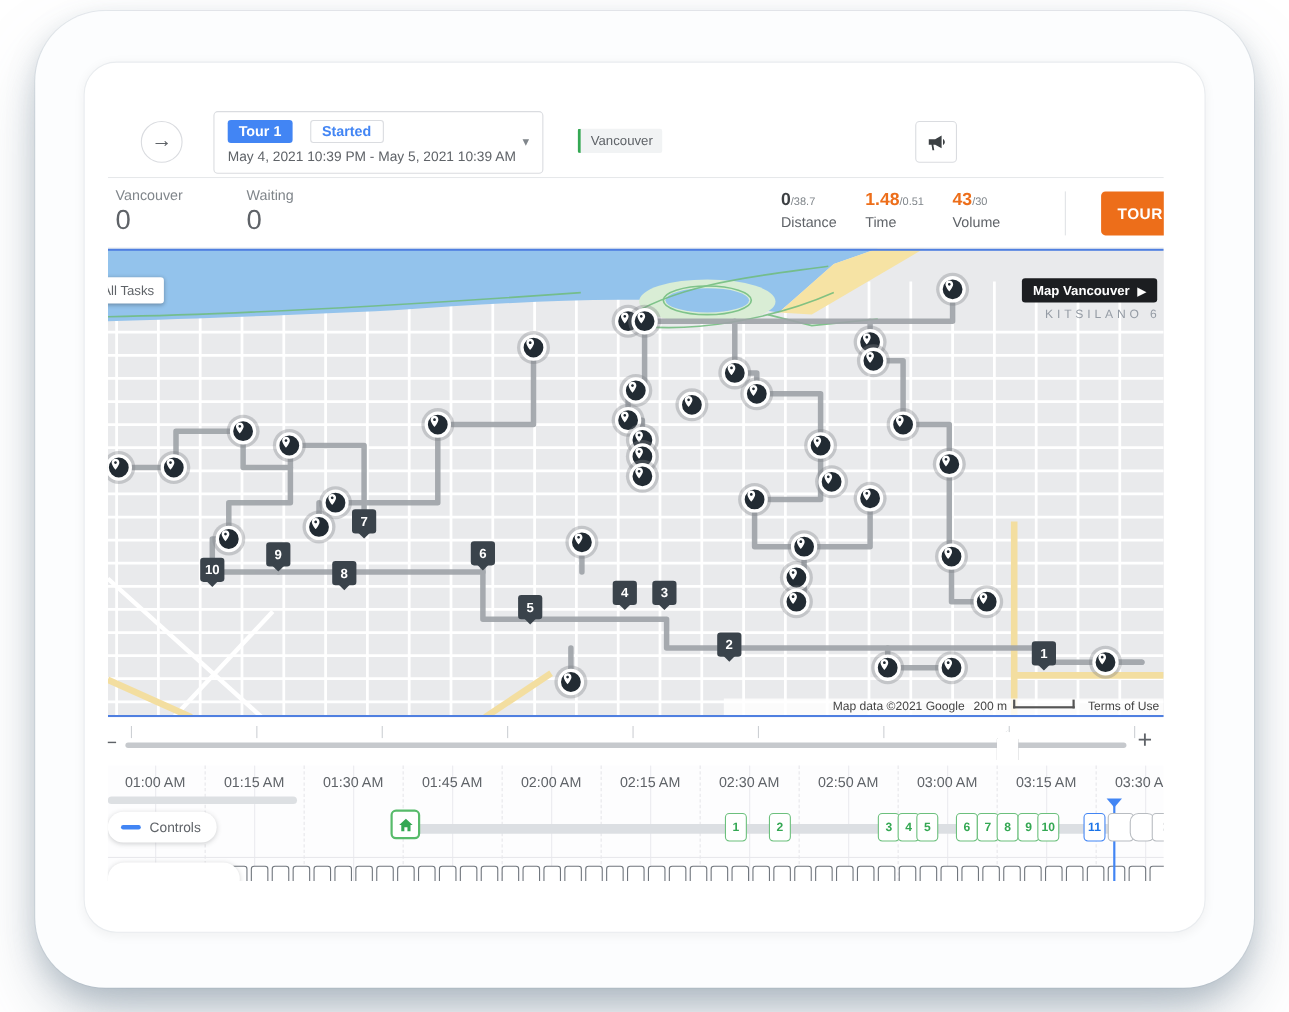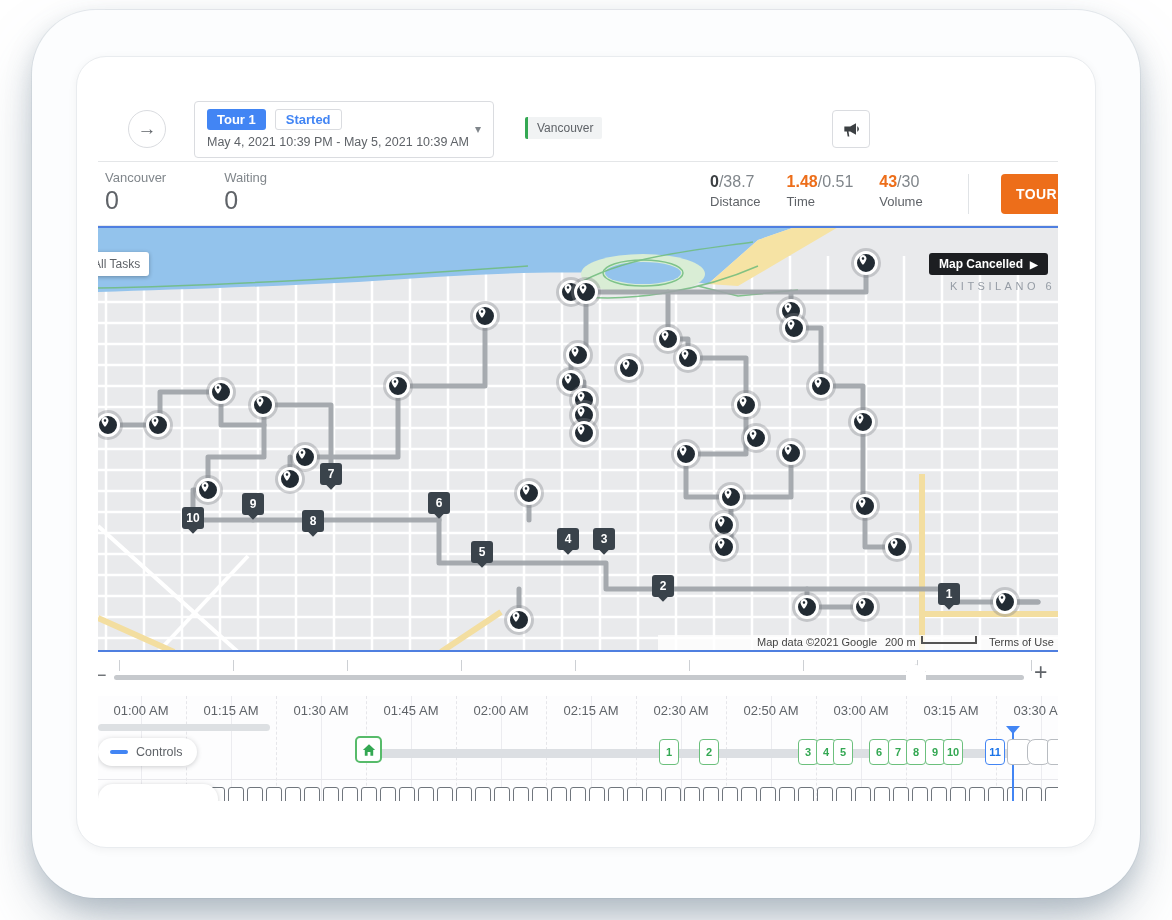--- a/index.html
+++ b/index.html
@@ -17,41 +17,41 @@
     background: #fff; border: 1px solid #e9ecef; border-radius: 30px;
     box-shadow: 0 2px 10px rgba(0,0,0,.05);
   }
   .screen { position: absolute; left: 21px; top: 41px; width: 960px; height: 703px; overflow: hidden; background: #fff; }
 
   
   .topbar { position: absolute; left: 0; top: 0; width: 100%; height: 64px; border-bottom: 1px solid #e4e6e8; background:#fff; }
   .back-btn { position: absolute; left: 30px; top: 12px; width: 38px; height: 38px; border-radius: 50%;
     border: 1px solid #dadce0; background: #fff; color: #5f6368; font-size: 19px; line-height: 36px; text-align: center; cursor: pointer; }
   .tour-box { position: absolute; left: 96px; top: 3px; width: 300px; height: 57px; border: 1px solid #dadce0; border-radius: 4px; background: #fff; padding: 7px 12px; cursor: pointer; }
-  .chip-row { display: flex; gap: 9px; align-items: center; }
+  .chip-row { display: flex; gap: 16px; align-items: center; }
   .tour-chip { background: #4285f4; color: #fff; font-weight: bold; font-size: 13px; padding: 3px 10px; border-radius: 3px; }
   .status-chip { background: #fff; color: #4285f4; font-weight: bold; font-size: 13px; padding: 2px 10px; border-radius: 3px; border: 1px solid #dadce0; }
   .tour-dates { font-size: 12.5px; color: #5f6368; margin-top: 5px; }
   .tour-caret { position: absolute; right: 12px; top: 20px; color: #80868b; font-size: 12px; }
   .city-chip { position: absolute; left: 427px; top: 19px; background: #f1f3f4; border-left: 3px solid #34a853;
     color: #5f6368; font-size: 12px; padding: 4px 9px; border-radius: 2px; cursor: pointer; }
   .announce-btn { position: absolute; left: 734px; top: 12px; width: 38px; height: 38px; border: 1px solid #dadce0; border-radius: 4px; background: #fff; cursor: pointer; display:flex; align-items:center; justify-content:center; }
   .toggle-group { position: absolute; left: 787px; top: 14px; display: flex; border: 1px solid #dadce0; border-radius: 4px; overflow: hidden; }
   .toggle-btn { font-size: 12.5px; font-weight: bold; padding: 9px 13px; cursor: pointer; letter-spacing: .3px; }
   .toggle-btn.active { background: #e4effd; color: #1a73e8; }
   .toggle-btn.inactive { background: #fff; color: #5f6368; border-left: 1px solid #dadce0; }
 
   
   .statsbar { position: absolute; left: 0; top: 64px; width: 100%; height: 64px; border-bottom: 1px solid #e8eaec; background:#fff; }
   .stats-left { position: absolute; left: 7px; top: 8px; display: flex; gap: 58px; }
   .stat-s .lbl { font-size: 13px; color: #80868b; }
   .stat-s .val { font-size: 25px; color: #5f6368; margin-top: 1px; }
   .stats-right { position: absolute; left: 612px; top: 11px; display: flex; gap: 26px; }
   .metric .vrow { font-size: 16px; font-weight: bold; color: #3c4043; }
-  .metric .vrow .total { font-size: 16px; font-weight: normal; color: #80868b; text-align: right; }
+  .metric .vrow .total { font-size: 10px; font-weight: normal; color: #80868b; text-align: right; }
   .metric.accent .vrow .main { color: #ed6e1a; }
   .metric .lbl { font-size: 13px; color: #5f6368; margin-top: 3px; }
   .stats-divider { position: absolute; left: 870px; top: 12px; width: 1px; height: 40px; background: #e0e3e6; }
   .tour-btn { position: absolute; left: 903px; top: 12px; height: 40px; width: 92px; background: #ed6e1a; border: none;
     color: #fff; font-weight: bold; font-size: 14px; border-radius: 4px; padding: 0 0 0 15px; text-align: left; letter-spacing: .4px; cursor: pointer; }
 
   
   .map { position: absolute; left: 0; top: 128px; width: 960px; height: 426px; overflow: hidden; background: #e9eaec; }
   .map-line { position: absolute; left: 0; width: 100%; height: 2px; background: #4f7fe0; z-index: 6; }
   .map svg { position: absolute; left: 0; top: 0; }
@@ -252,21 +252,21 @@
             <path d="M588 228 V271 H633 V321"></path>
             <path d="M648 212 V228 H588"></path>
             <path d="M633 271 H693 V227"></path>
             <path d="M907 376 H940"></path>
           </g>
         </svg>
         <div class="map-line" style="top:0"></div>
         <div class="map-line" style="bottom:0"></div>
         <div class="tasks-pill">All Tasks</div>
         <div class="map-controls">
-          <span>Map Cancelled</span><span class="arr">▶</span>
+          <span>Map Vancouver</span><span class="arr">▶</span>
         </div>
         <div class="area-label">KITSILANO 6</div>
         <div id="pins">
             <div class="pin-circle" style="left: -2px; top: 187px;">
               <svg width="12" height="12" viewBox="0 0 24 24">
                 <path fill="#fff" d="M12 2C8.1 2 5 5.1 5 9c0 5.2 7 13 7 13s7-7.8 7-13c0-3.9-3.1-7-7-7zm0 9.5c-1.4 0-2.5-1.1-2.5-2.5S10.6 6.5 12 6.5s2.5 1.1 2.5 2.5-1.1 2.5-2.5 2.5z"></path>
               </svg>
             </div>
             <div class="pin-circle" style="left: 48px; top: 187px;">
               <svg width="12" height="12" viewBox="0 0 24 24">

